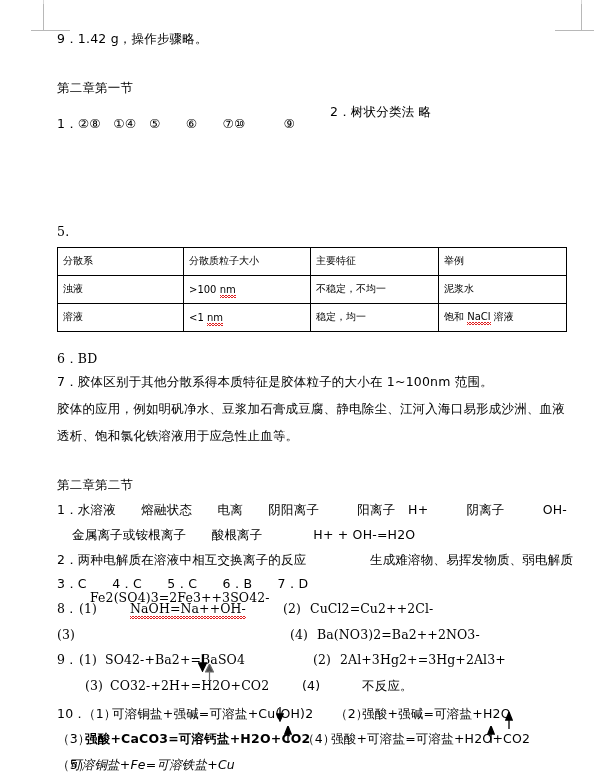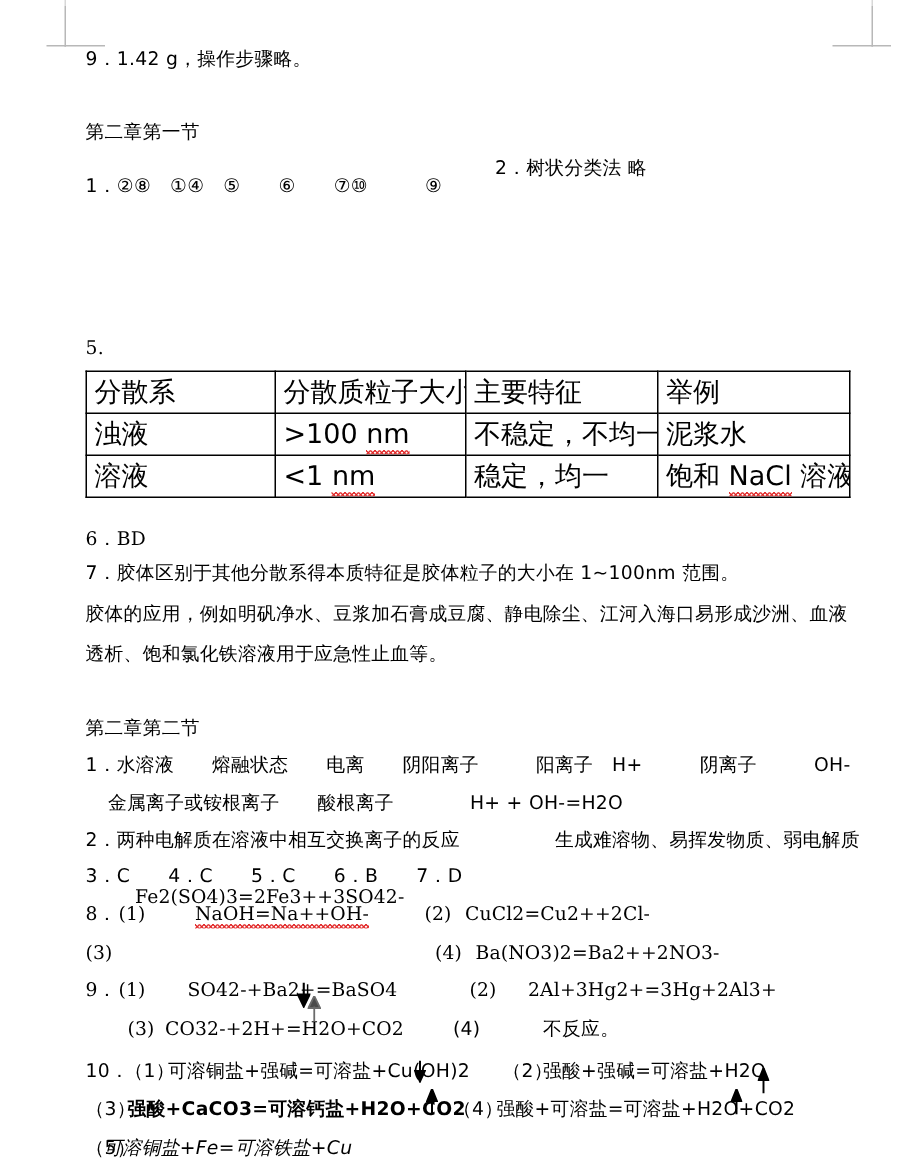--- a/index.html
+++ b/index.html
@@ -98,21 +98,21 @@
     left: 57px;
     top: 247px;
     width: 509px;
     border-collapse: collapse;
     table-layout: fixed;
   }
   .disp-table td {
     border: 1px solid #000000;
     height: 24px;
     padding: 1px 4px 2px 5px;
-    font-size: 18px;
+    font-size: 10px;
     vertical-align: middle;
     font-family: "DejaVu Sans", "Liberation Sans", sans-serif;
     white-space: nowrap;
     overflow: hidden;
   }
   .col-a { width: 126px; }
   .col-b { width: 127px; }
   .col-c { width: 128px; }
   .col-d { width: 128px; }
 
@@ -213,28 +213,28 @@
   <div class="line eq" style="left:283px; top:601px;">(2)</div>
   <div class="line eq" style="left:310px; top:601px;">CuCl2=Cu2++2Cl-</div>
 
   <div class="line eq" style="left:57px; top:627px;">(3)</div>
   <div class="line eq" style="left:90px; top:590px;">Fe2(SO4)3=2Fe3++3SO42-</div>
   <div class="line eq" style="left:290px; top:627px;">(4)</div>
   <div class="line eq" style="left:317px; top:627px;">Ba(NO3)2=Ba2++2NO3-</div>
 
   <div class="line eq" style="left:57px; top:652px;">9．</div>
   <div class="line eq" style="left:79px; top:652px;">(1)</div>
-  <div class="line eq" style="left:105px; top:652px;margin-left:20px;">SO42-+Ba2+=BaSO4</div>
+  <div class="line eq" style="left:105px; top:652px;">SO42-+Ba2+=BaSO4</div>
   <div class="arrow" style="left:198px; top:655px;">
     <svg width="9" height="17" viewBox="0 0 9 17">
         <path d="M4.5 0 L4.5 9 M4.5 16 L0.6 8 L8.4 8 Z" stroke="#000" stroke-width="1.4" fill="#000"></path>
       </svg>
   </div>
   <div class="line eq" style="left:313px; top:652px;">(2)</div>
-  <div class="line eq" style="left:340px; top:652px;margin-left:12px;">2Al+3Hg2+=3Hg+2Al3+</div>
+  <div class="line eq" style="left:340px; top:652px;">2Al+3Hg2+=3Hg+2Al3+</div>
 
   <div class="line eq" style="left:85px; top:678px;">(3)</div>
   <div class="line eq" style="left:110px; top:678px;">CO32-+2H+=H2O+CO2</div>
   <div class="arrow" style="left:205px; top:664px;">
     <svg width="9" height="17" viewBox="0 0 9 17">
         <path d="M4.5 17 L4.5 7 M4.5 0 L0.6 8 L8.4 8 Z" stroke="#6b6b6b" stroke-width="1.2" fill="#4a4a4a"></path>
       </svg>
   </div>
   <div class="line cjk" style="left:302px; top:678px;">(4)</div>
   <div class="line cjk" style="left:334px; top:678px;margin-left:28px;">不反应。</div>

